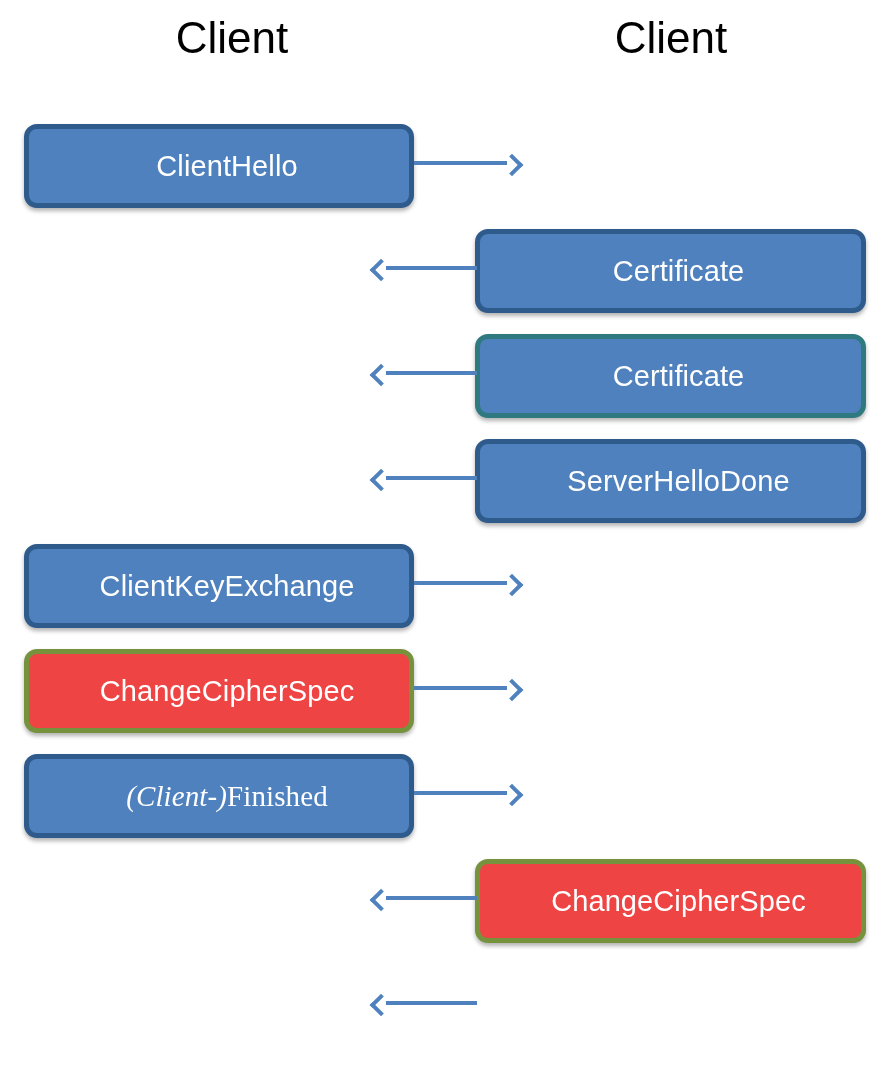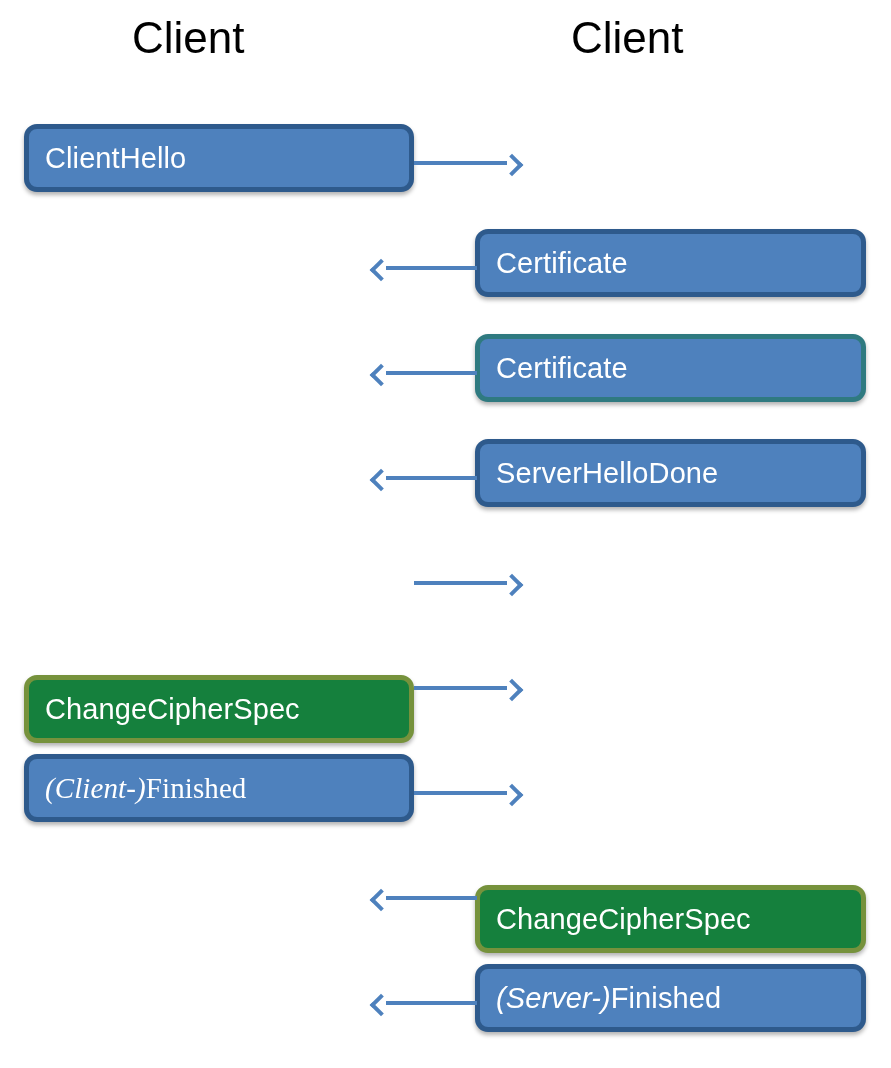--- a/index.html
+++ b/index.html
@@ -18,61 +18,61 @@
     overflow: hidden;
   }
 
   
   .col-title {
     position: absolute;
     top: 12px;
     font-size: 44px;
     line-height: 52px;
     color: #000000;
-    text-align: left;
+    text-align: center;
     white-space: nowrap;
     font-weight: 400;
   }
   #title-client { left: 132px; width: 200px; }
   #title-server { left: 571px; width: 200px; }
 
   
   .row {
     position: absolute;
     left: 0;
     width: 891px;
     height: 78px;
   }
 
   
   .msg-box {
     position: absolute;
     top: 0;
-    height: 68px;
+    height: 84px;
     box-sizing: border-box;
     border-radius: 13px;
     border-style: solid;
     border-width: 5px;
     display: flex;
     align-items: center;
-    justify-content: flex-start;
+    justify-content: center;
     color: #ffffff;
     font-size: 29px;
     line-height: 34px;
     letter-spacing: 0.1px;
     white-space: nowrap;
     box-shadow: 0 3px 4px rgba(0,0,0,0.30);
     padding-left: 16px;
   }
   .msg-box.client { left: 24px;  width: 390px; }
   .msg-box.server { left: 475px; width: 391px; }
 
   .fill-blue  { background: #4E81BD; border-color: #2E5A8C; }
   .fill-blue.border-teal { border-color: #2F7A80; }
-  .fill-green { background: #15803d; border-color: #76923C; margin-top: 26px; }
+  .fill-green { background: #ef4444; border-color: #76923C; }
 
   .msg-label .ital { font-style: italic; }
 
   
   .arrow {
     position: absolute;
     top: 33px;
     height: 12px;
   }
   .arrow .shaft {
@@ -146,20 +146,23 @@
       <div class="row" style="top: 439px;">
         <div class="msg-box server fill-blue">
           <span class="msg-label"><span>ServerHelloDone</span></span>
         </div>
         <div class="arrow to-left">
           <div class="shaft"></div>
           <div class="head"></div>
         </div>
       </div>
       <div class="row" style="top: 544px;">
+        <div class="msg-box client fill-blue">
+          <span class="msg-label"><span>ClientKeyExchange</span></span>
+        </div>
         <div class="arrow to-right">
           <div class="shaft"></div>
           <div class="head"></div>
         </div>
       </div>
       <div class="row" style="top: 649px;">
         <div class="msg-box client fill-green">
           <span class="msg-label"><span>ChangeCipherSpec</span></span>
         </div>
         <div class="arrow to-right">
@@ -179,23 +182,20 @@
       <div class="row" style="top: 859px;">
         <div class="msg-box server fill-green">
           <span class="msg-label"><span>ChangeCipherSpec</span></span>
         </div>
         <div class="arrow to-left">
           <div class="shaft"></div>
           <div class="head"></div>
         </div>
       </div>
       <div class="row" style="top: 964px;">
-        <div class="msg-box server fill-blue">
-          <span class="msg-label"><span class="ital">(Server-)</span><span>Finished</span></span>
-        </div>
         <div class="arrow to-left">
           <div class="shaft"></div>
           <div class="head"></div>
         </div>
       </div>
     </div>
 
 </div>
 
 </body></html>

